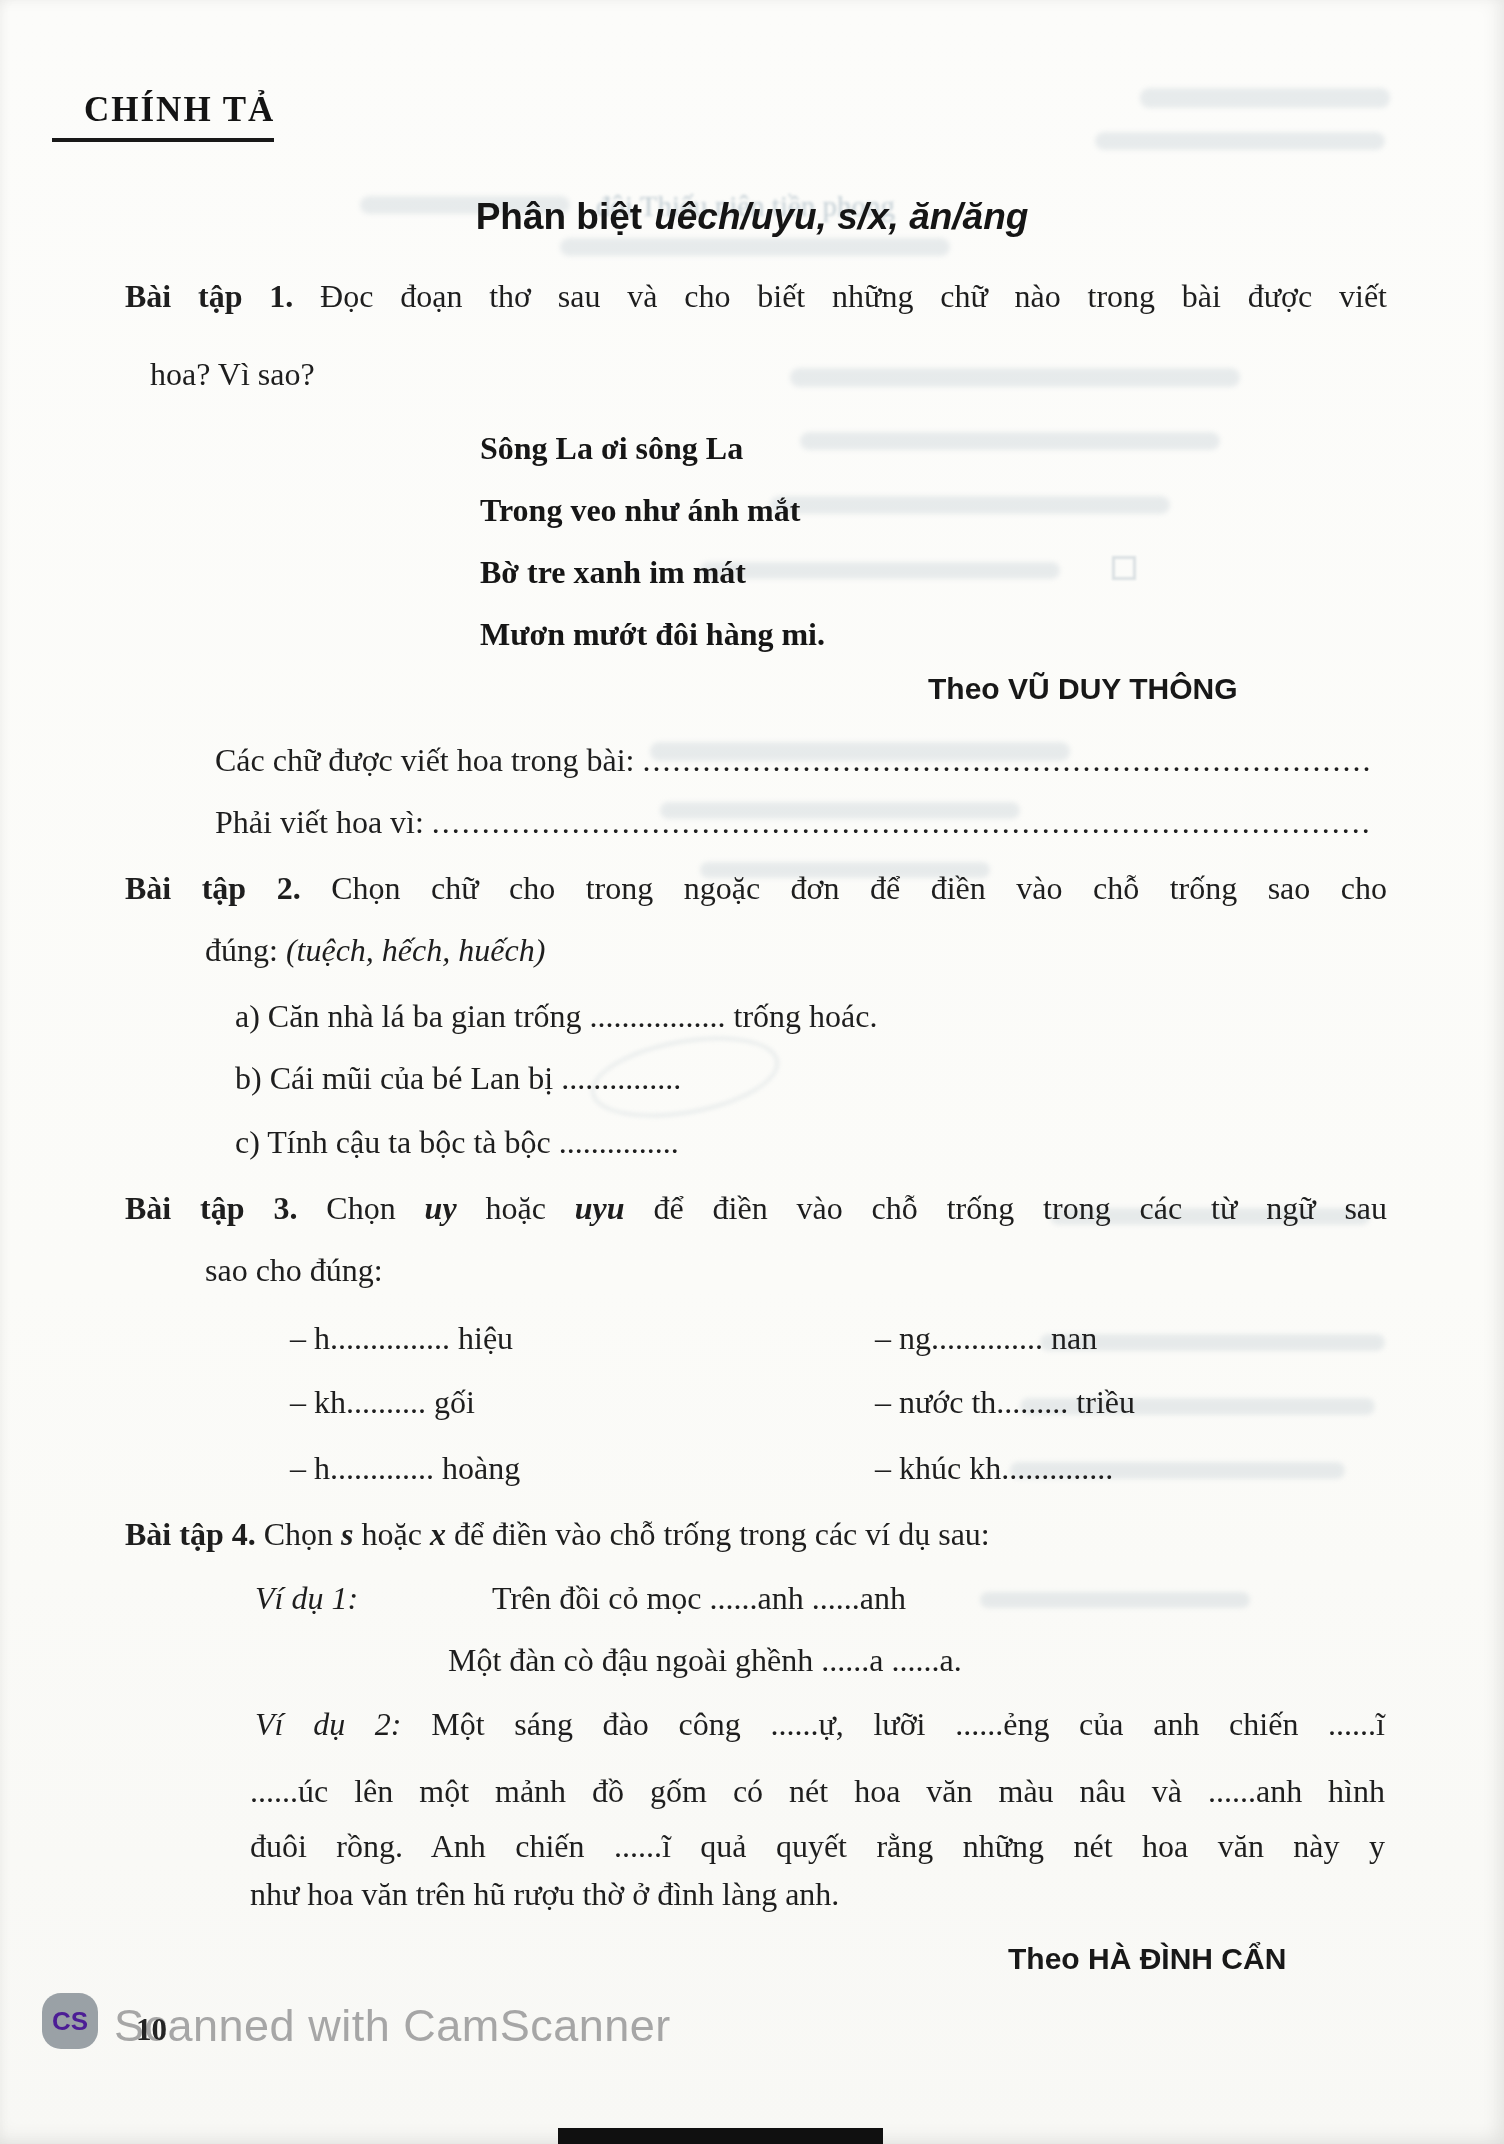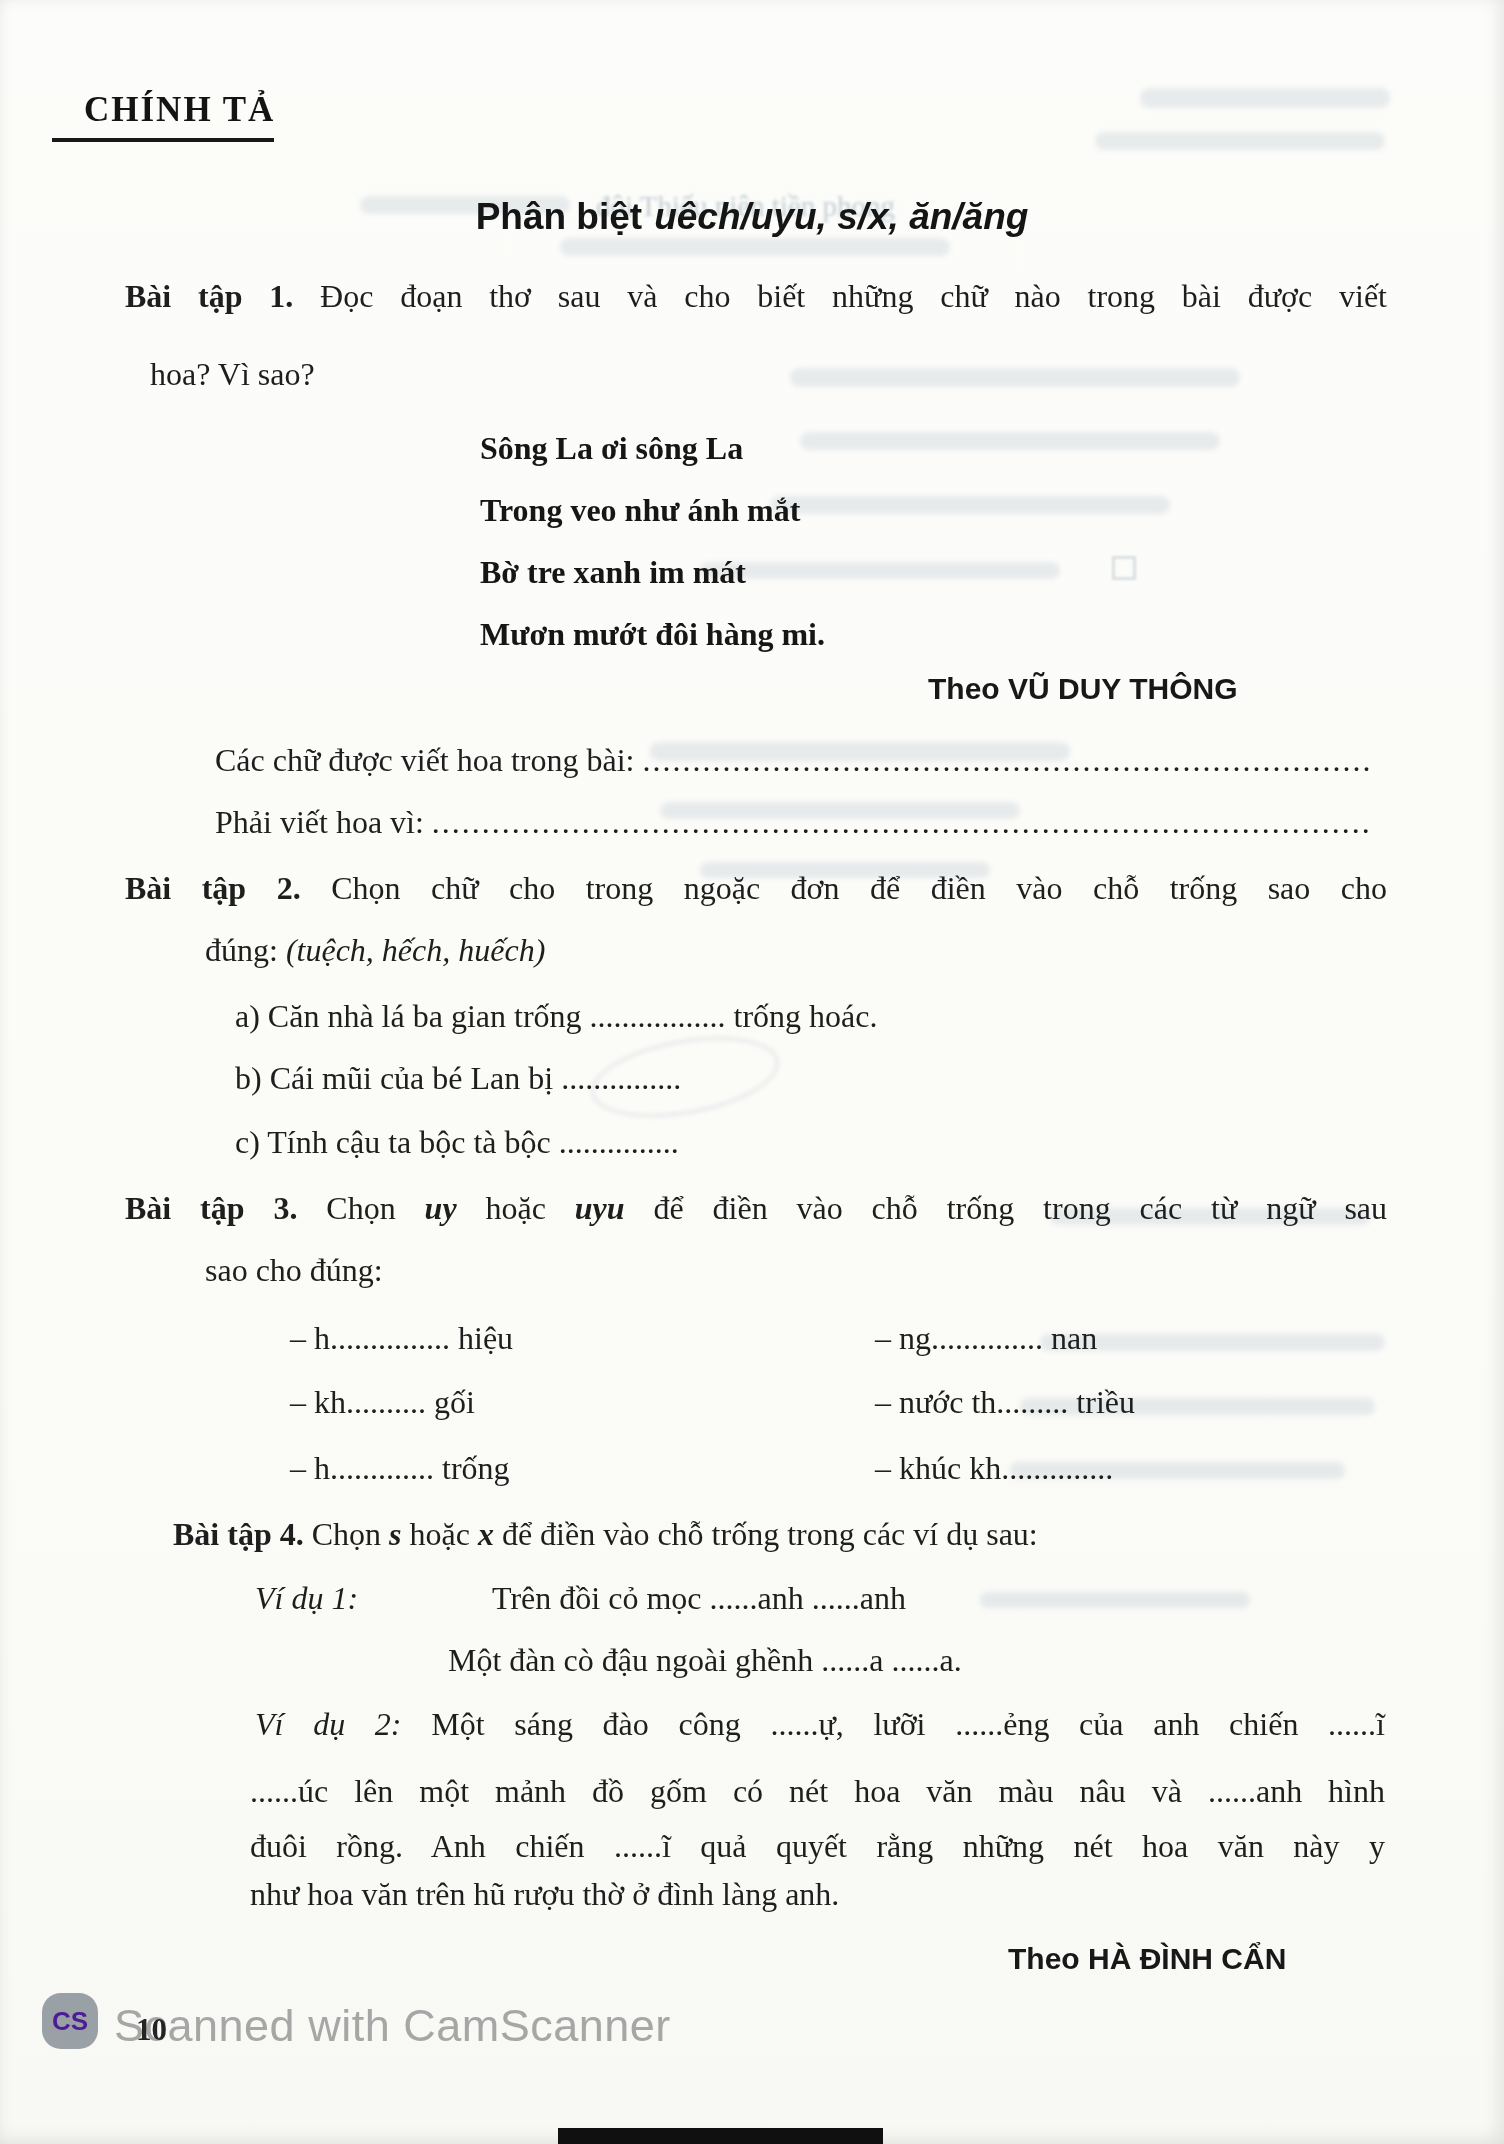--- a/index.html
+++ b/index.html
@@ -98,26 +98,26 @@
   <div class="line" style="left:235px; top:1058px;">b) Cái mũi của bé Lan bị ...............</div>
   <div class="line" style="left:235px; top:1122px;">c) Tính cậu ta bộc tà bộc ...............</div>
 
   <div class="line just" style="left:125px; top:1188px; width:1262px;">
     <span class="b">Bài tập 3.</span> <span>Chọn</span> <span class="bi">uy</span> <span>hoặc</span> <span class="bi">uyu</span> <span>để điền vào chỗ trống trong các từ ngữ sau</span>
   </div>
   <div class="line" style="left:205px; top:1250px;">sao cho đúng:</div>
 
   <div class="line" style="left:290px; top:1318px;">– h............... hiệu</div>
   <div class="line" style="left:290px; top:1382px;">– kh.......... gối</div>
-  <div class="line" style="left:290px; top:1448px;">– h............. trống</div>
+  <div class="line" style="left:290px; top:1448px;">– h............. hoàng</div>
   <div class="line" style="left:875px; top:1318px;">– ng.............. nan</div>
   <div class="line" style="left:875px; top:1382px;">– nước th......... triều</div>
   <div class="line" style="left:875px; top:1448px;">– khúc kh..............</div>
 
-  <div class="line" style="left:125px; top:1514px;margin-left:48px;">
+  <div class="line" style="left:125px; top:1514px;">
     <span class="b">Bài tập 4.</span> <span>Chọn</span> <span class="bi">s</span> <span>hoặc</span> <span class="bi">x</span> <span>để điền vào chỗ trống trong các ví dụ sau:</span>
   </div>
 
   <div class="line i" style="left:255px; top:1578px;">Ví dụ 1:</div>
   <div class="line" style="left:492px; top:1578px;">Trên đồi cỏ mọc ......anh ......anh</div>
   <div class="line" style="left:448px; top:1640px;">Một đàn cò đậu ngoài ghềnh ......a ......a.</div>
 
   <div class="line just" style="left:255px; top:1704px; width:1130px;">
     <span class="i">Ví dụ 2:</span> <span>Một sáng đào công ......ự, lưỡi ......ẻng của anh chiến ......ĩ</span>
   </div>

